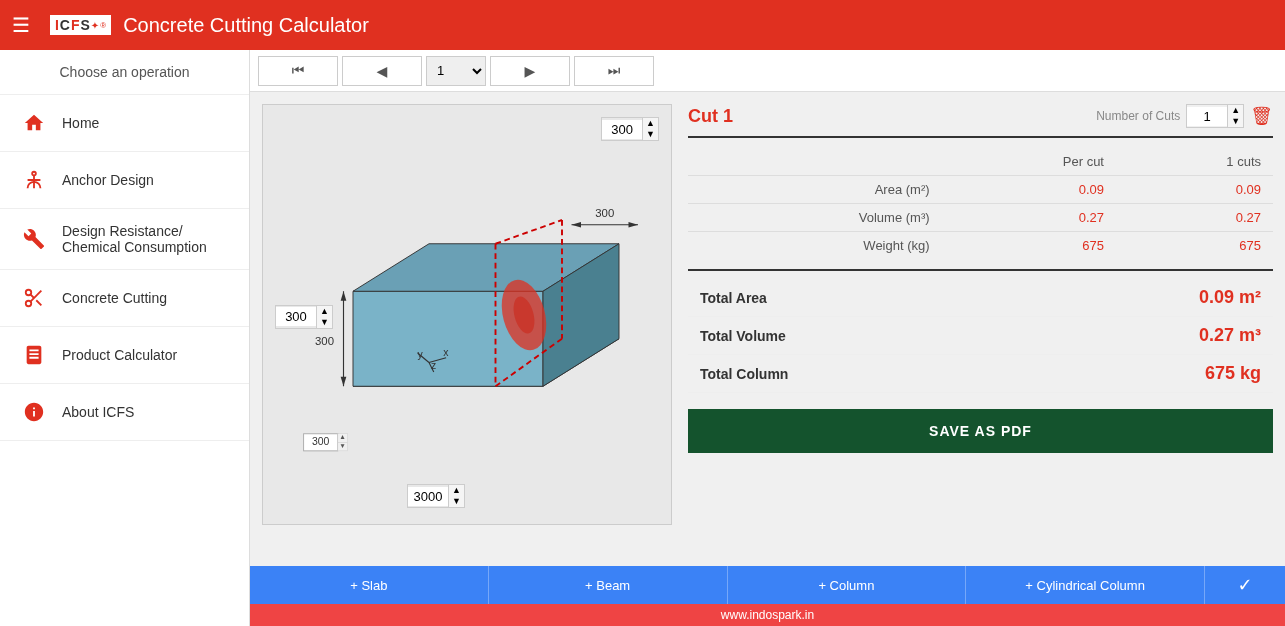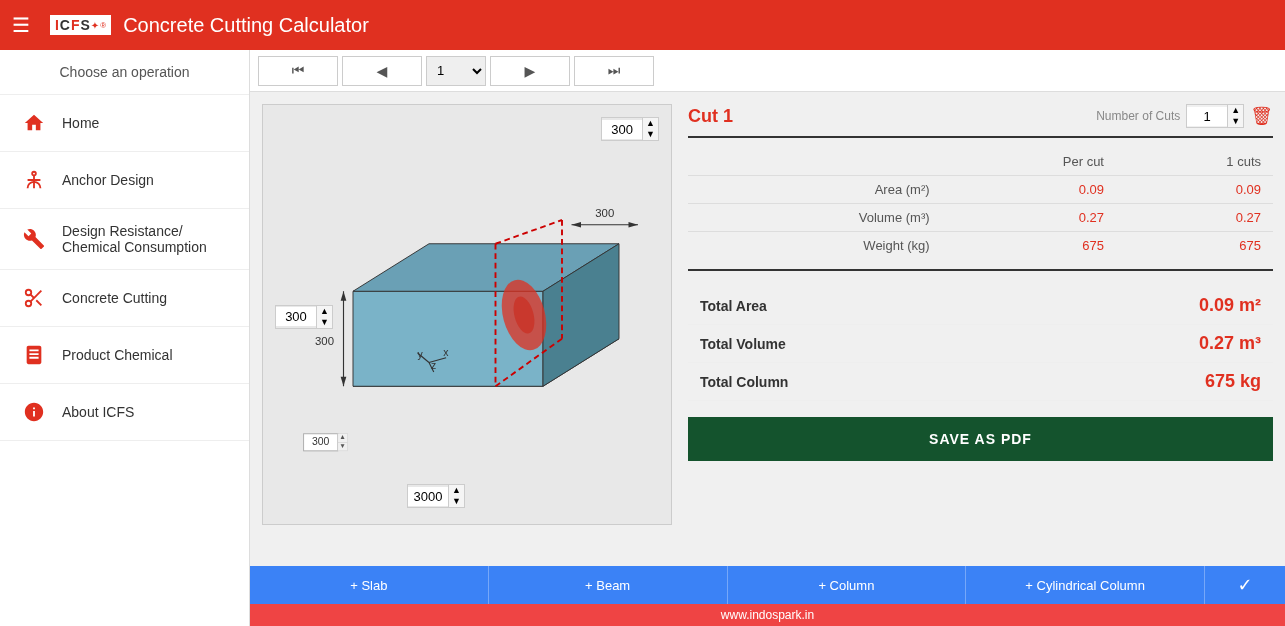--- a/index.html
+++ b/index.html
@@ -208,21 +208,21 @@
       text-align: right;
       color: #555;
     }
     .data-table td.val-red { color: #e03020; }
     .data-table .row-border td { border-bottom: 1px solid #ddd; }
     .data-table .header-row th { border-bottom: 1px solid #ddd; }
 
     
     .totals-section {
       border-top: 2px solid #333;
-      padding-top: 16px;
+      padding-top: 8px;
     }
     .total-row {
       display: flex;
       align-items: center;
       justify-content: space-between;
       padding: 8px 12px;
       border-bottom: 1px solid #eee;
     }
     .total-label {
       font-weight: bold;
@@ -379,21 +379,21 @@
       </div>
       <span class="label">Concrete Cutting</span>
     </div>
 
     <div class="sidebar-item">
       <div class="icon">
         <svg width="22" height="22" viewBox="0 0 24 24" fill="#e03020">
             <path d="M18 2H6c-1.1 0-2 .9-2 2v16c0 1.1.9 2 2 2h12c1.1 0 2-.9 2-2V4c0-1.1-.9-2-2-2zm-1 14H7v-2h10v2zm0-4H7v-2h10v2zm0-4H7V6h10v2z"></path>
           </svg>
       </div>
-      <span class="label">Product Chemical</span>
+      <span class="label">Product Calculator</span>
     </div>
 
     <div class="sidebar-item">
       <div class="icon">
         <svg width="22" height="22" viewBox="0 0 24 24" fill="#e03020">
             <path d="M12 2C6.48 2 2 6.48 2 12s4.48 10 10 10 10-4.48 10-10S17.52 2 12 2zm1 15h-2v-6h2v6zm0-8h-2V7h2v2z"></path>
           </svg>
       </div>
       <span class="label">About ICFS</span>
     </div>

